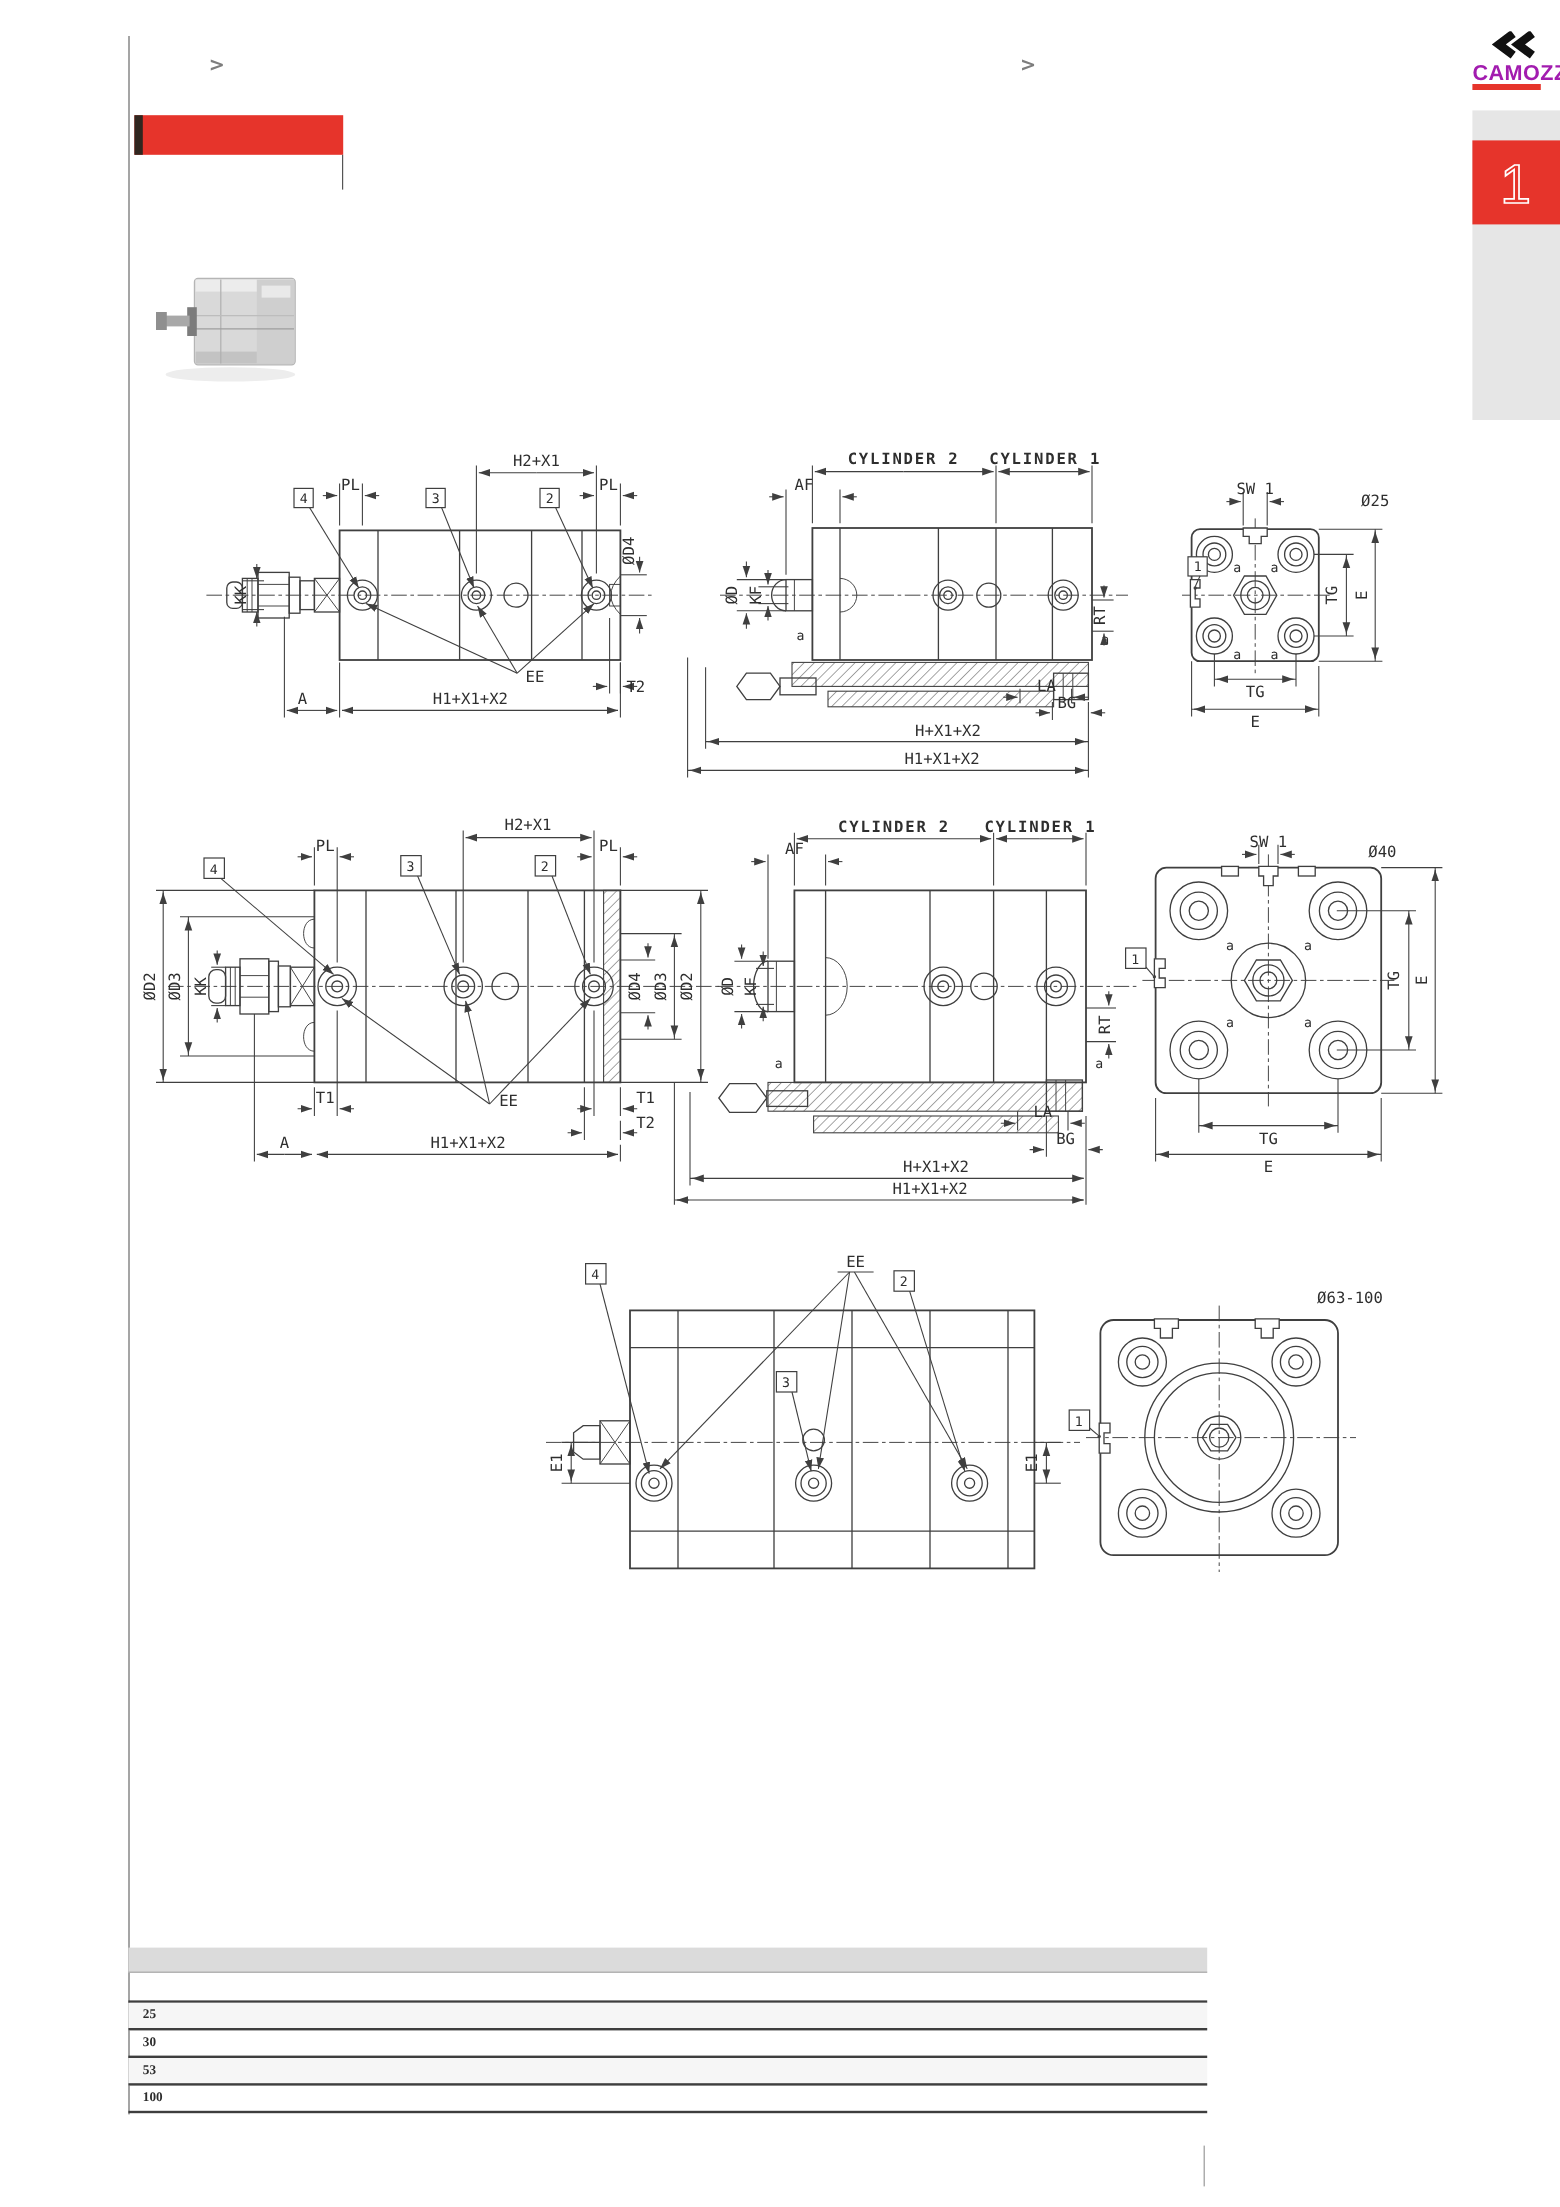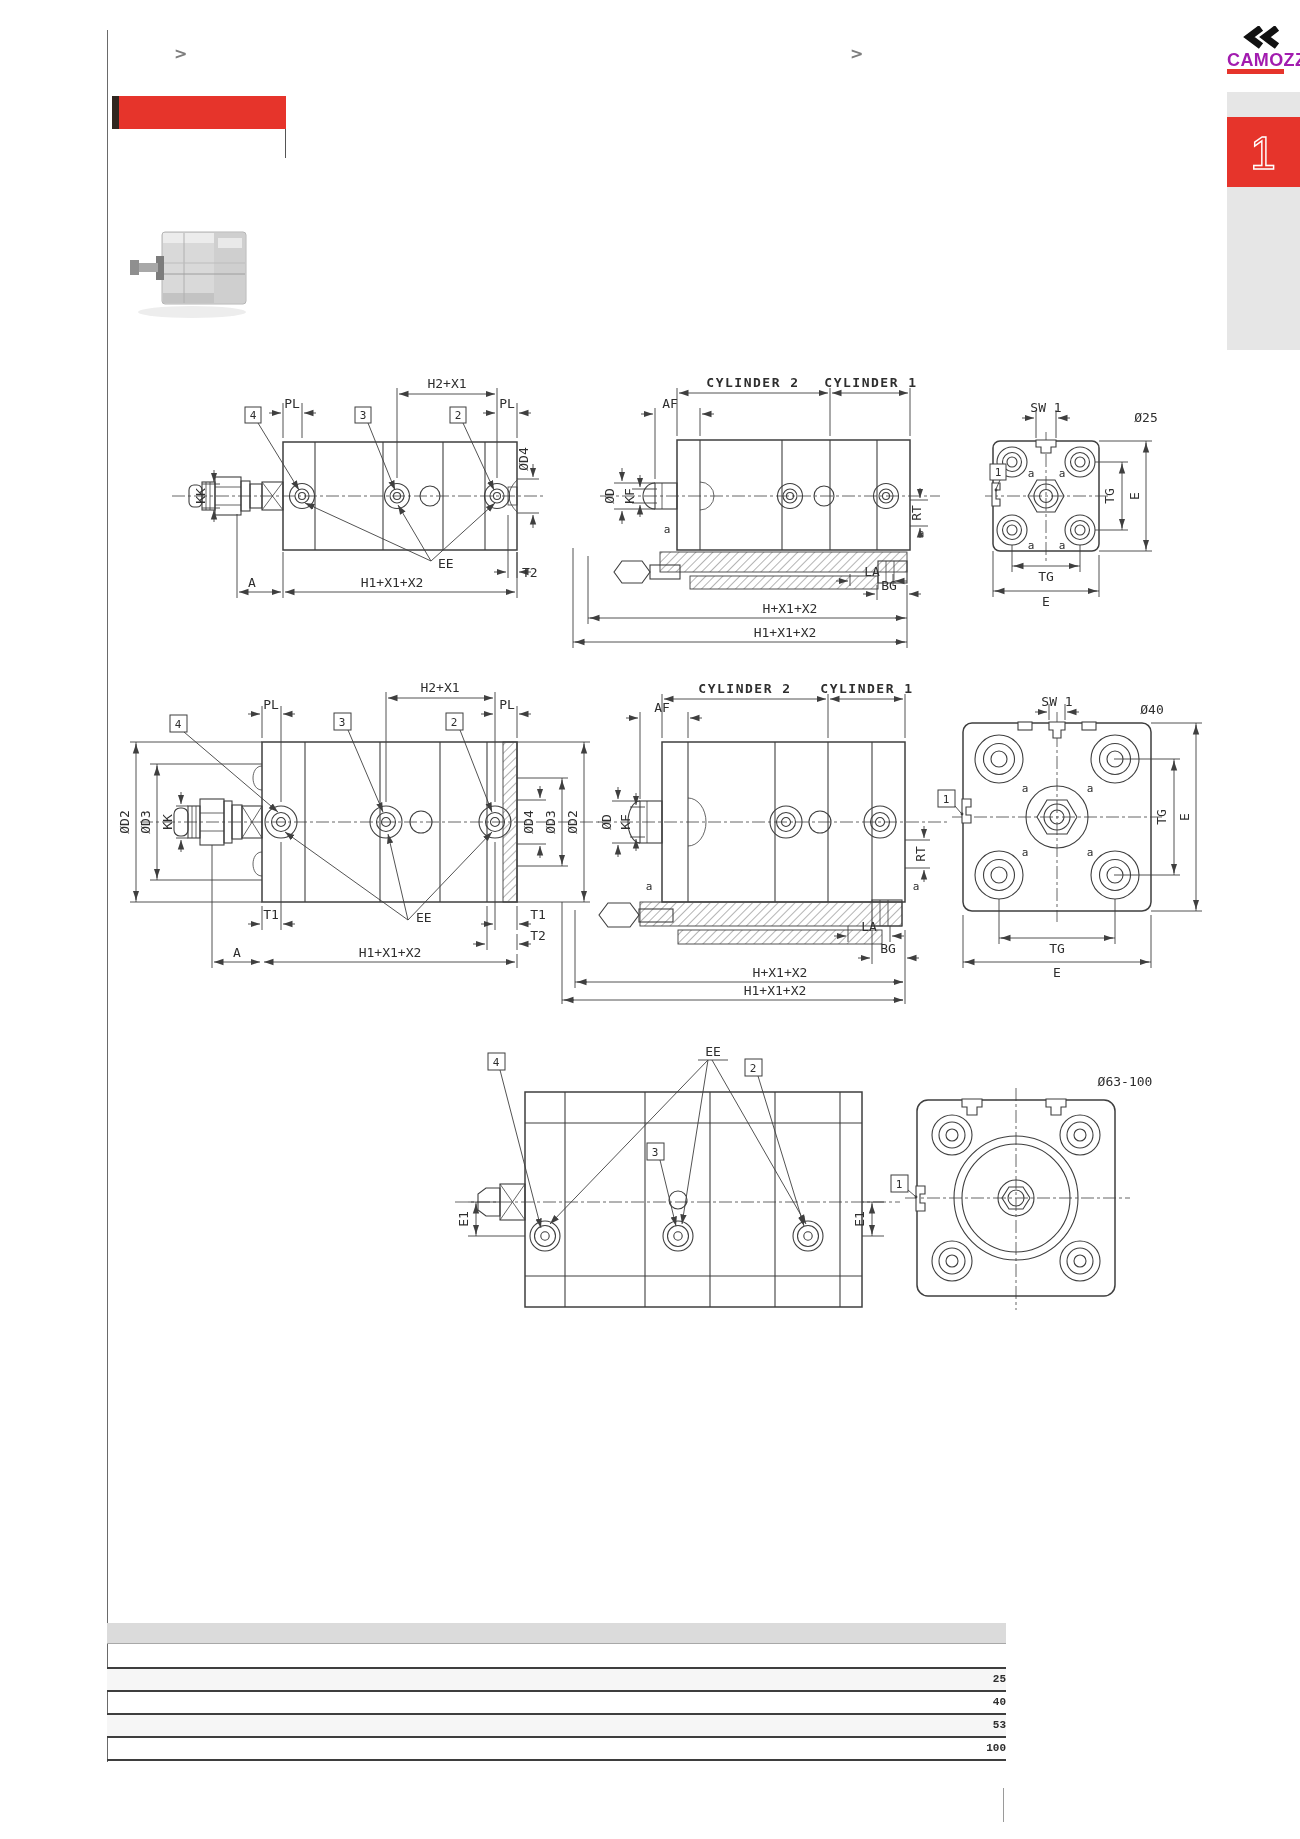--- a/index.html
+++ b/index.html
@@ -28,21 +28,21 @@
   .cl{fill:none;stroke:#3f3f3f;stroke-width:0.8;stroke-dasharray:13 3 3 3;}
   .dim{fill:none;stroke:#3f3f3f;stroke-width:0.9;}
   .wn{fill:#ffffff;stroke:#3f3f3f;stroke-width:1.1;}
   .bx{fill:#ffffff;stroke:#3f3f3f;stroke-width:1;}
   .hat{stroke:#3f3f3f;stroke-width:0.9;}
   text.dt{font-family:"DejaVu Sans Mono",monospace;font-size:13px;fill:#2e2e2e;text-anchor:middle;}
   text.sm{font-size:11px;}
   text.cy{font-size:13px;font-weight:bold;letter-spacing:1.5px;}
   text.st{text-anchor:start;}
   
-  #size-table{left:107px;top:1623px;width:899px;font-family:Liberation Mono, monospace;text-align:right;}
+  #size-table{left:107px;top:1623px;width:899px;font-family:Liberation Serif, serif;}
   #size-table .thead{height:20px;background:#dbdbdb;border-bottom:1px solid #a8a8a8;}
   #size-table .spacer{height:23px;border-bottom:2px solid #3e3e3e;}
   #size-table .trow{height:21px;line-height:21px;border-bottom:2px solid #3e3e3e;
                     font-size:11px;font-weight:bold;color:#2d2d2d;padding-left:12px;}
   #size-table .alt{background:#f6f6f6;}
   #footer-mark{left:1003px;top:1788px;width:1px;height:34px;background:#9a9a9a;}
 </style>
 </head>
 <body>
 
@@ -696,20 +696,20 @@
       <text x="899" y="1188" class="dt sm">1</text>
       <line x1="908" y1="1190" x2="915" y2="1196" class="dim"></line>
       <circle cx="916" cy="1197" r="1.4" fill="#3f3f3f"></circle>
     </g>
   </svg>
 
   <div id="size-table" class="abs">
     <div class="thead"></div>
     <div class="spacer"></div>
     <div class="trow alt">25</div>
-    <div class="trow">40</div>
+    <div class="trow">30</div>
     <div class="trow alt">53</div>
     <div class="trow">100</div>
   </div>
 
   <div id="footer-mark" class="abs"></div>
 
 </div>
 
 </body></html>

